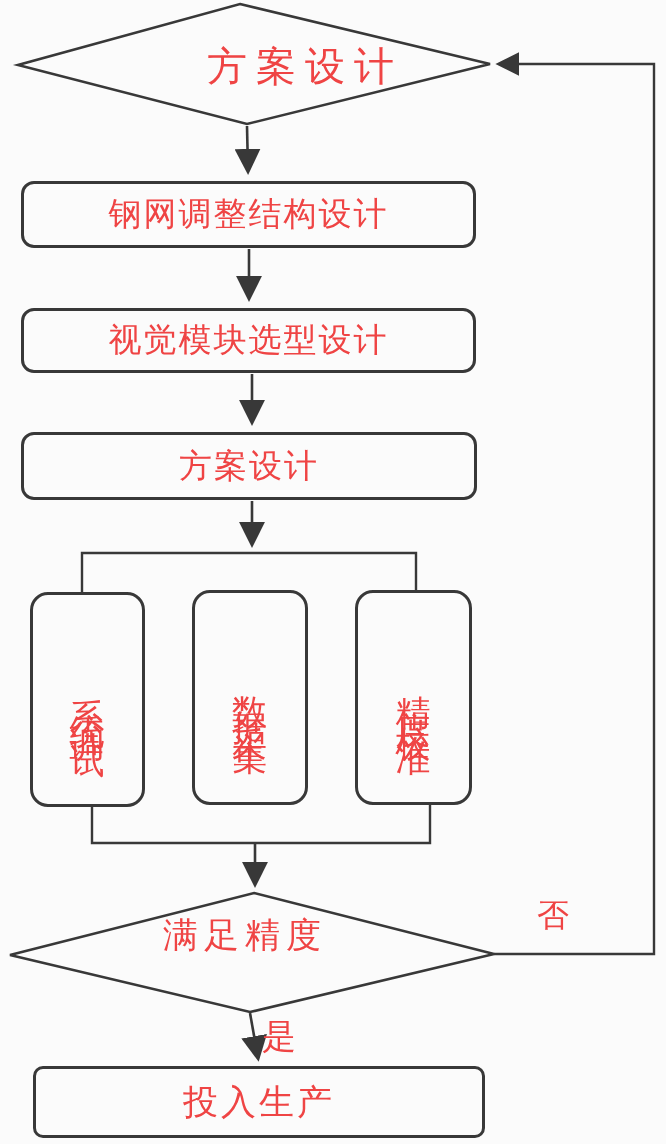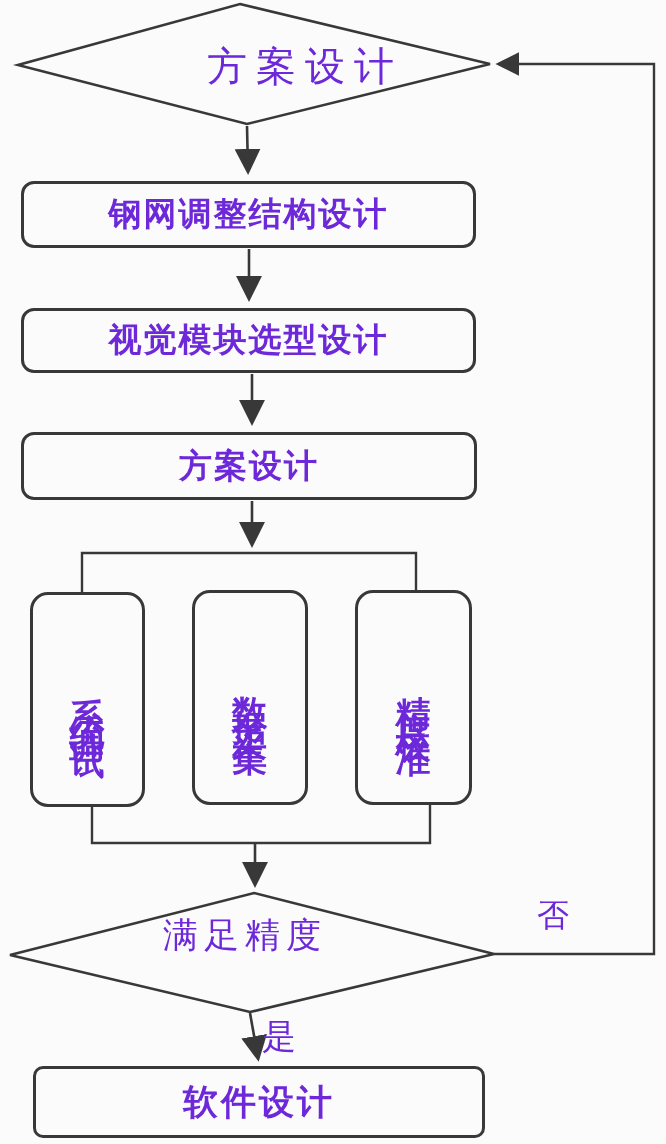--- a/index.html
+++ b/index.html
@@ -7,37 +7,36 @@
     padding: 0;
     background: #fbfbfb;
     font-family: "Liberation Sans", sans-serif;
   }
   .canvas {
     position: relative;
     width: 666px;
     height: 1144px;
     background: #fbfbfb;
     overflow: hidden;
-    color: #6d28d9;
+    color: #ef4444;
   }
   .edges {
     position: absolute;
     left: 0; top: 0;
     width: 666px; height: 1144px;
   }
   .node {
     position: absolute;
     box-sizing: border-box;
     display: flex;
     align-items: center;
     justify-content: center;
     text-align: center;
     background: #fbfbfb;
     border: 3px solid #383838;
-    font-weight: bold;
   }
   .proc-wide { border-radius: 13px; font-size: 33px; letter-spacing: 2px; }
   .proc-tall { border-radius: 18px; }
   .proc-tall .vtext {
     writing-mode: vertical-rl;
     text-orientation: upright;
     font-size: 35px;
     letter-spacing: 15px;
     line-height: 1;
   }
@@ -125,20 +124,20 @@
 
   <div id="box-data-coll" class="node proc-tall">
     <span class="vtext">数据采集</span>
   </div>
 
   <div id="box-precision" class="node proc-tall">
     <span class="vtext">精度校准</span>
   </div>
 
   <div id="box-production" class="node proc-final">
-    <span>软件设计</span>
+    <span>投入生产</span>
   </div>
 
   <div id="label-yes" class="branch-label label-yes">是</div>
 
   <div id="label-no" class="branch-label label-no">否</div>
 
 </div>
 
 </body></html>

